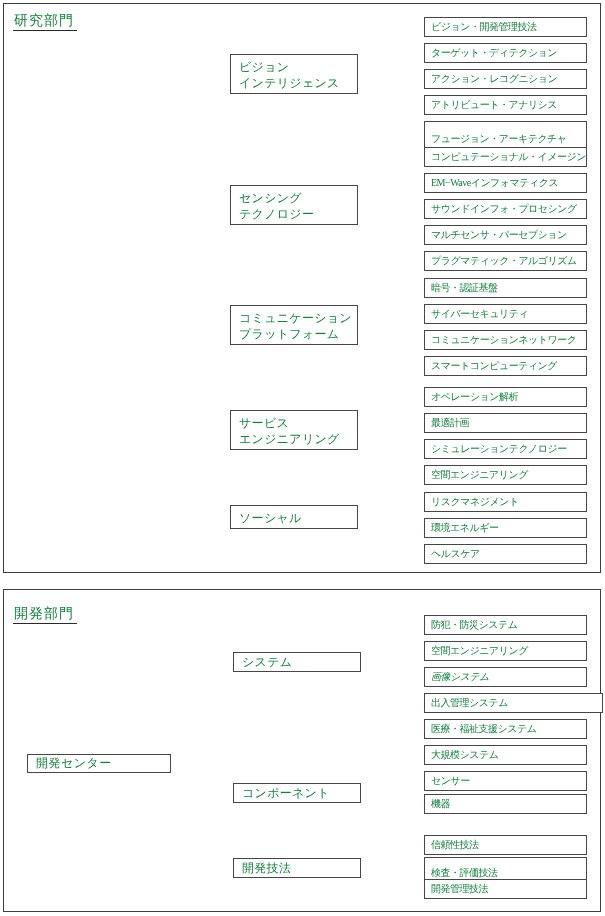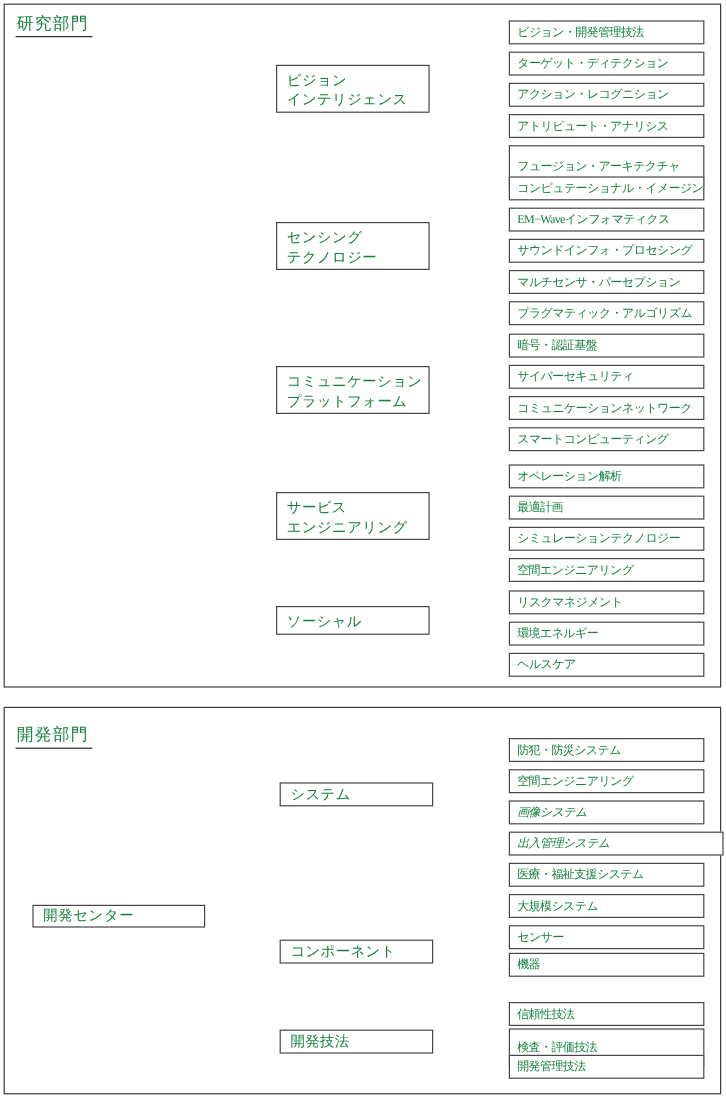--- a/index.html
+++ b/index.html
@@ -136,21 +136,21 @@
     <div class="node leaf" style="left: 424px; top: 544px; width: 163px; height: 20px;">ヘルスケア</div>
     <div class="frame" style="left: 3px; top: 589px; width: 598px; height: 323px;"></div>
     <div class="sec-title" style="left: 13px; top: 605px;">開発部門</div>
     <div class="node root-box" style="left: 27px; top: 754px; width: 144px; height: 19px;">開発センター</div>
     <div class="node branch single" style="left: 233px; top: 652px; width: 128px; height: 20px;">
       <span>システム</span>
     </div>
     <div class="node leaf" style="left: 424px; top: 615px; width: 163px; height: 20px;">防犯・防災システム</div>
     <div class="node leaf" style="left: 424px; top: 641px; width: 163px; height: 20px;">空間エンジニアリング</div>
     <div class="node leaf" style="left: 424px; top: 667px; width: 163px; height: 20px; font-style: italic;">画像システム</div>
-    <div class="node leaf" style="left: 424px; top: 693px; width: 179px; height: 20px; font-style: italic;">出入管理システム</div>
+    <div class="node leaf" style="left: 424px; top: 693px; width: 179px; height: 20px;">出入管理システム</div>
     <div class="node leaf" style="left: 424px; top: 719px; width: 163px; height: 20px;">医療・福祉支援システム</div>
     <div class="node leaf" style="left: 424px; top: 745px; width: 163px; height: 20px;">大規模システム</div>
     <div class="node branch single" style="left: 233px; top: 783px; width: 128px; height: 20px;">
       <span>コンポーネント</span>
     </div>
     <div class="node leaf" style="left: 424px; top: 771px; width: 163px; height: 20px;">センサー</div>
     <div class="node leaf" style="left: 424px; top: 794px; width: 163px; height: 20px;">機器</div>
     <div class="node branch single" style="left: 233px; top: 858px; width: 128px; height: 20px;">
       <span>開発技法</span>
     </div>

